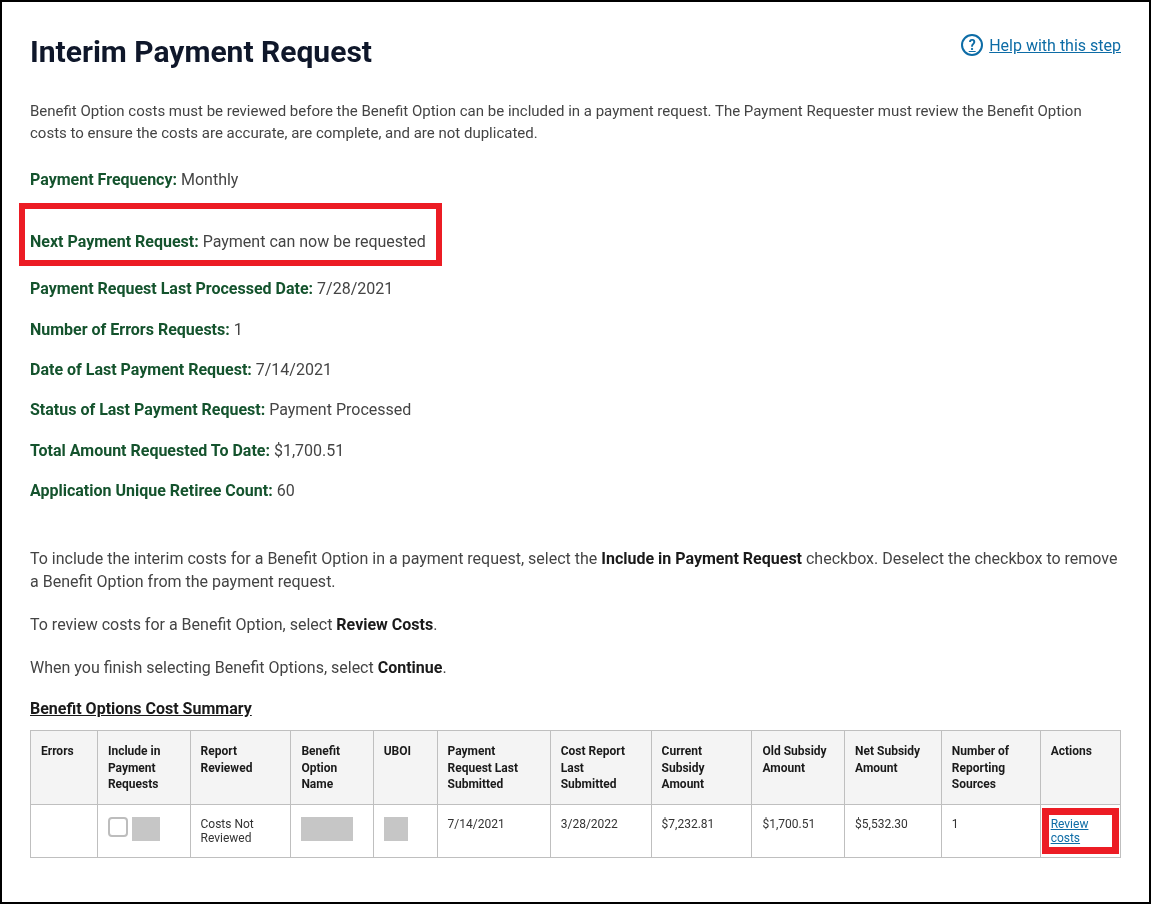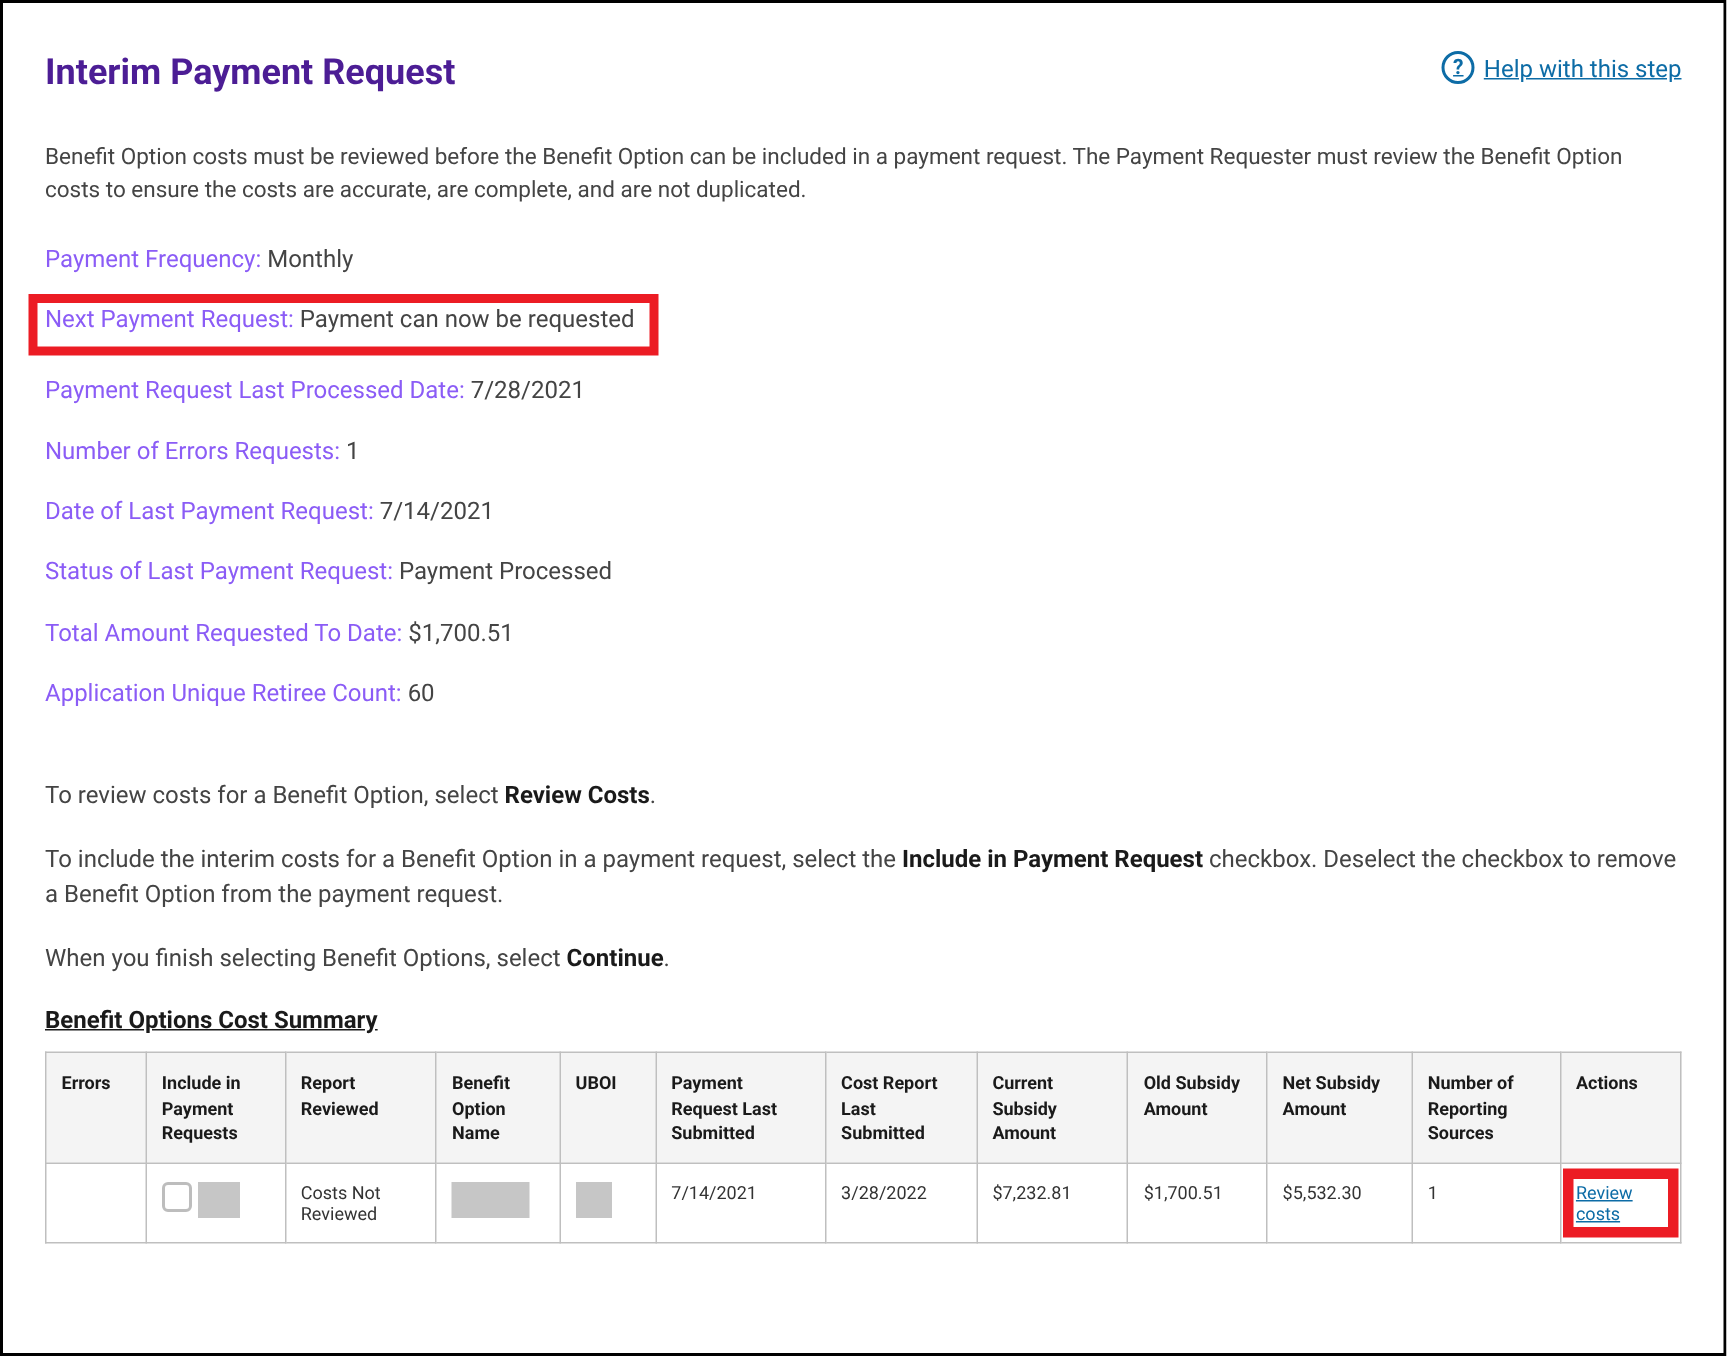--- a/index.html
+++ b/index.html
@@ -15,23 +15,23 @@
       padding: 32px 28px 28px 28px;
       overflow: hidden;
     }
     .header-row {
       display: flex;
       justify-content: space-between;
       align-items: flex-start;
       margin-bottom: 32px;
     }
     h1 {
-      font-size: 24px;
-      font-weight: 700;
-      color: #4c1d95;
+      font-size: 30px;
+      font-weight: 700;
+      color: #0f172a;
     }
     .help-link {
       display: inline-flex;
       align-items: center;
       gap: 6px;
       color: #0d6ca6;
       text-decoration: underline;
       font-size: 16px;
     }
     .help-icon-circle {
@@ -53,27 +53,27 @@
       line-height: 1.45;
       margin-bottom: 24px;
     }
     .field-row {
       font-size: 16px;
       margin-bottom: 18px;
       line-height: 1.4;
       color: #444;
     }
     .field-label {
-      font-weight: 400;
-      color: #8b5cf6;
+      font-weight: 700;
+      color: #14532d;
     }
     .highlight-box {
       display: inline-block;
       border: 6px solid #ec1c24;
-      padding: 0 10px 7px 5px;
+      padding: 22px 10px 7px 5px;
       margin-left: -11px;
       margin-bottom: 12px;
       margin-top: -6px;
     }
     .highlight-box .field-row { margin-bottom: 0; }
 
     .instructions-block { margin-top: 44px; }
     .instructions-block p {
       font-size: 16px;
       color: #444;
@@ -203,24 +203,24 @@
   <div class="field-row">
     <span class="field-label">Total Amount Requested To Date:</span><span> $1,700.51</span>
   </div>
 
   <div class="field-row">
     <span class="field-label">Application Unique Retiree Count:</span><span> 60</span>
   </div>
 
   <div class="instructions-block">
     <p>
-      <span>To review costs for a Benefit Option, select </span><strong>Review Costs</strong><span>.</span>
+      <span>To include the interim costs for a Benefit Option in a payment request, select the </span><strong>Include in Payment Request</strong><span> checkbox. Deselect the checkbox to remove a Benefit Option from the payment request.</span>
     </p>
     <p>
-      <span>To include the interim costs for a Benefit Option in a payment request, select the </span><strong>Include in Payment Request</strong><span> checkbox. Deselect the checkbox to remove a Benefit Option from the payment request.</span>
+      <span>To review costs for a Benefit Option, select </span><strong>Review Costs</strong><span>.</span>
     </p>
     <p>
       <span>When you finish selecting Benefit Options, select </span><strong>Continue</strong><span>.</span>
     </p>
   </div>
 
   <div class="table-title">Benefit Options Cost Summary</div>
 
   <table>
     <colgroup>

